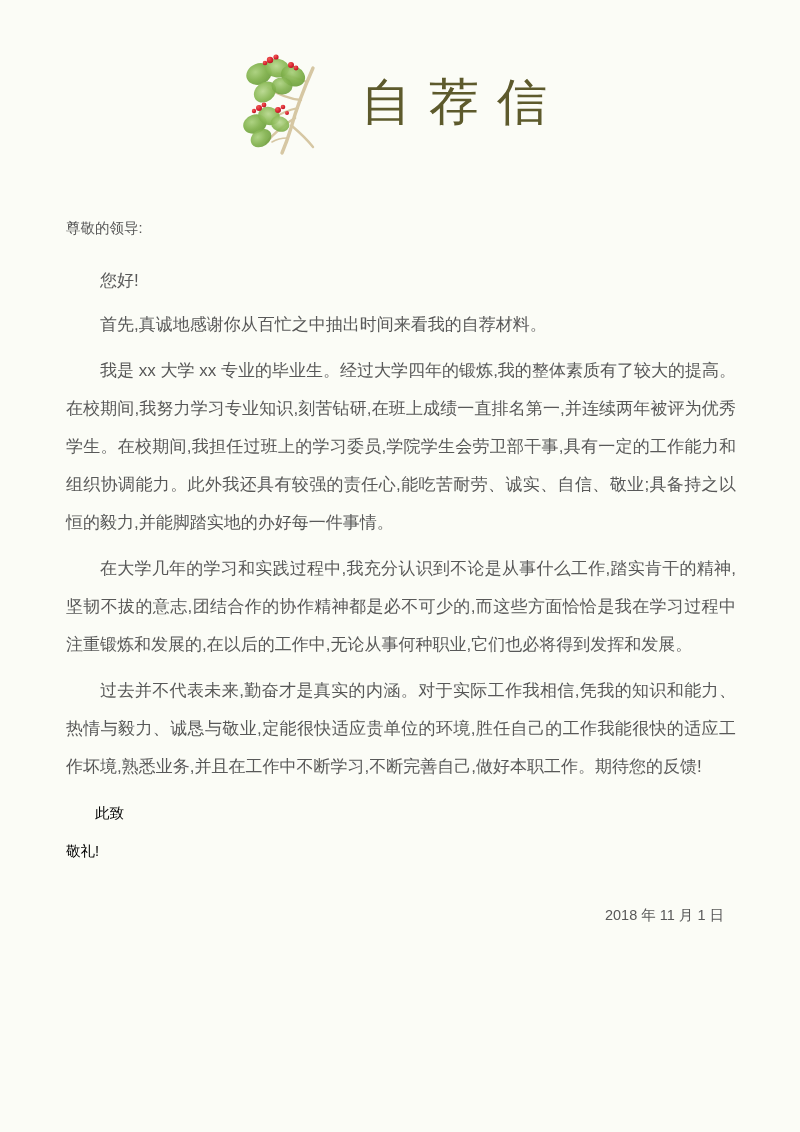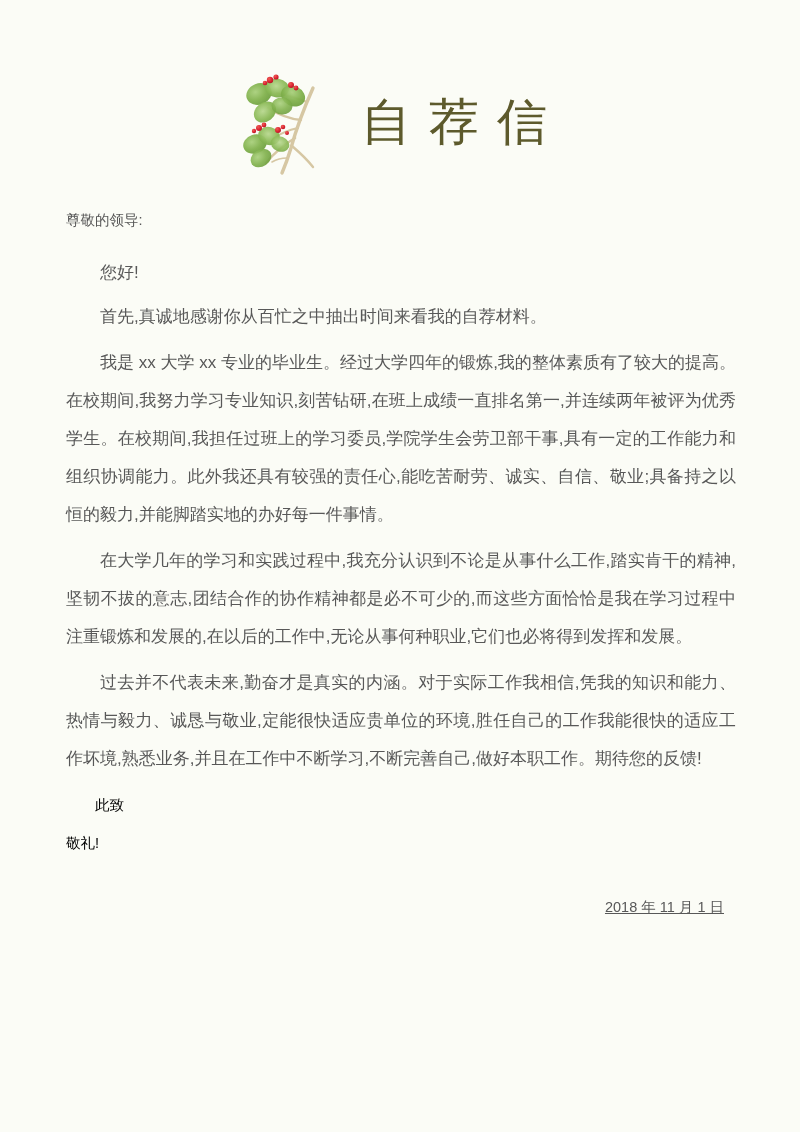--- a/index.html
+++ b/index.html
@@ -21,25 +21,25 @@
     position: relative;
     width: 800px;
     height: 1132px;
     box-sizing: border-box;
   }
 
   
   .header {
     position: absolute;
     left: 0;
-    top: 58px;
+    top: 50px;
     width: 800px;
     height: 120px;
     display: flex;
-    align-items: flex-end;
+    align-items: flex-start;
     justify-content: center;
   }
   .header-inner {
     display: flex;
     align-items: center;
     gap: 6px;
   }
   .branch-illustration {
     width: 112px;
     height: 108px;
@@ -62,21 +62,21 @@
   .letter {
     position: absolute;
     left: 66px;
     top: 205px;
     width: 670px;
   }
 
   .salutation {
     font-size: 14.5px;
     line-height: 1.6;
-    margin: 4px 0 22px 0;
+    margin: 12px 0 22px 0;
     color: #585858;
   }
 
   .para {
     font-size: 17px;
     line-height: 38px;
     margin: 0 0 8px 0;
     text-align: justify;
     text-justify: inter-ideograph;
     text-indent: 2em;
@@ -108,21 +108,20 @@
     font-size: 14.5px;
     line-height: 34px;
     color: #585858;
     margin: 0;
   }
   .signature-date {
     font-size: 14.5px;
     line-height: 34px;
     color: #585858;
     margin: 0;
-    text-decoration: underline;
   }
 </style>
 </head>
 <body>
 
 <div class="page">
 
   <div class="header">
     <div class="header-inner">
 

